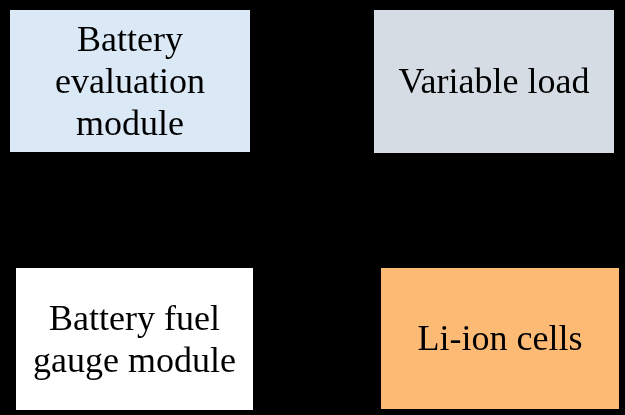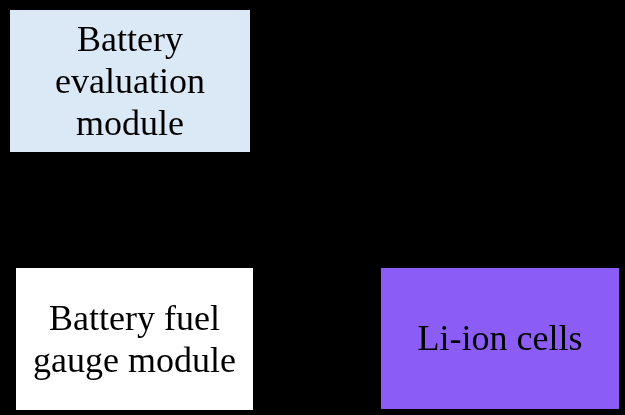--- a/index.html
+++ b/index.html
@@ -32,23 +32,26 @@
 <body>
 
 <div class="canvas" style="background: rgb(0, 0, 0);">
 
   <div class="box box-battery-evaluation" style="background: rgb(219, 232, 246); color: rgb(0, 0, 0);">
     <span class="label">Battery
 evaluation
 module</span>
   </div>
 
+  <div class="box box-variable-load" style="background: rgb(214, 220, 228); color: rgb(0, 0, 0);">
+    <span class="label">Variable load</span>
+  </div>
 
   <div class="box box-fuel-gauge" style="background: rgb(255, 255, 255); color: rgb(0, 0, 0);">
     <span class="label">Battery fuel
 gauge module</span>
   </div>
 
-  <div class="box box-li-ion" style="background: #8b5cf6; color: rgb(0, 0, 0);">
+  <div class="box box-li-ion" style="background: #fdba74; color: rgb(0, 0, 0);">
     <span class="label">Li-ion cells</span>
   </div>
 
 </div>
 
 </body></html>

